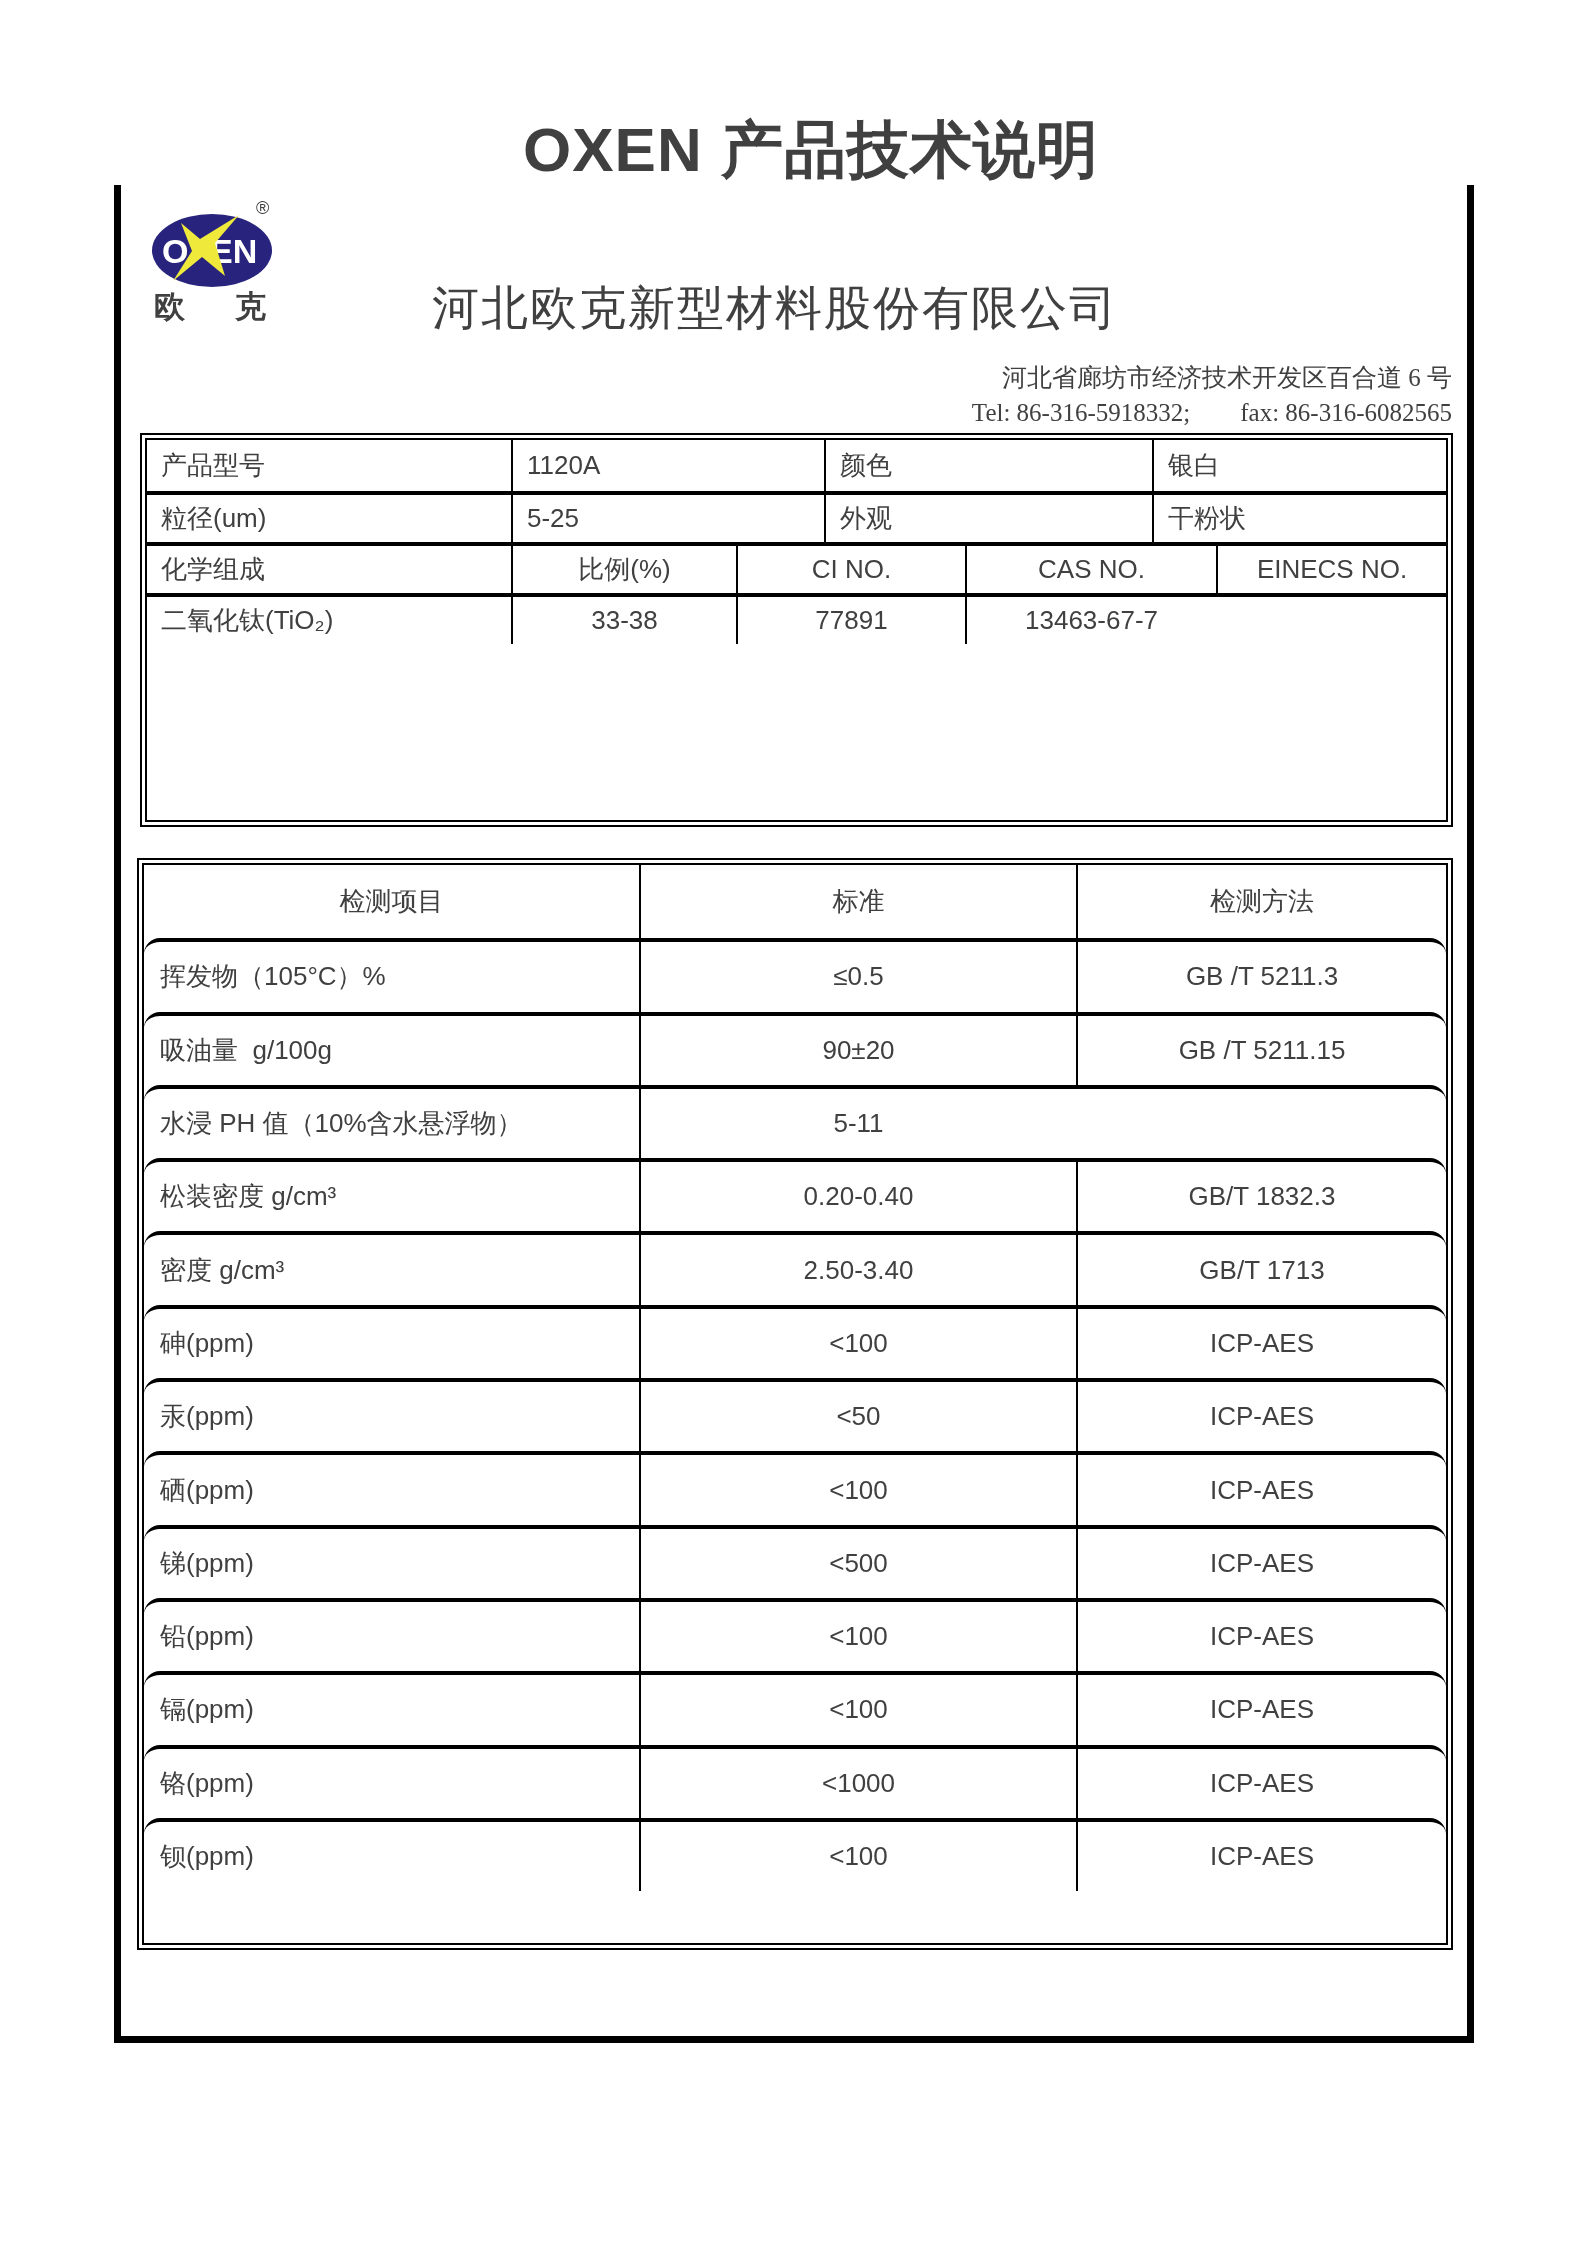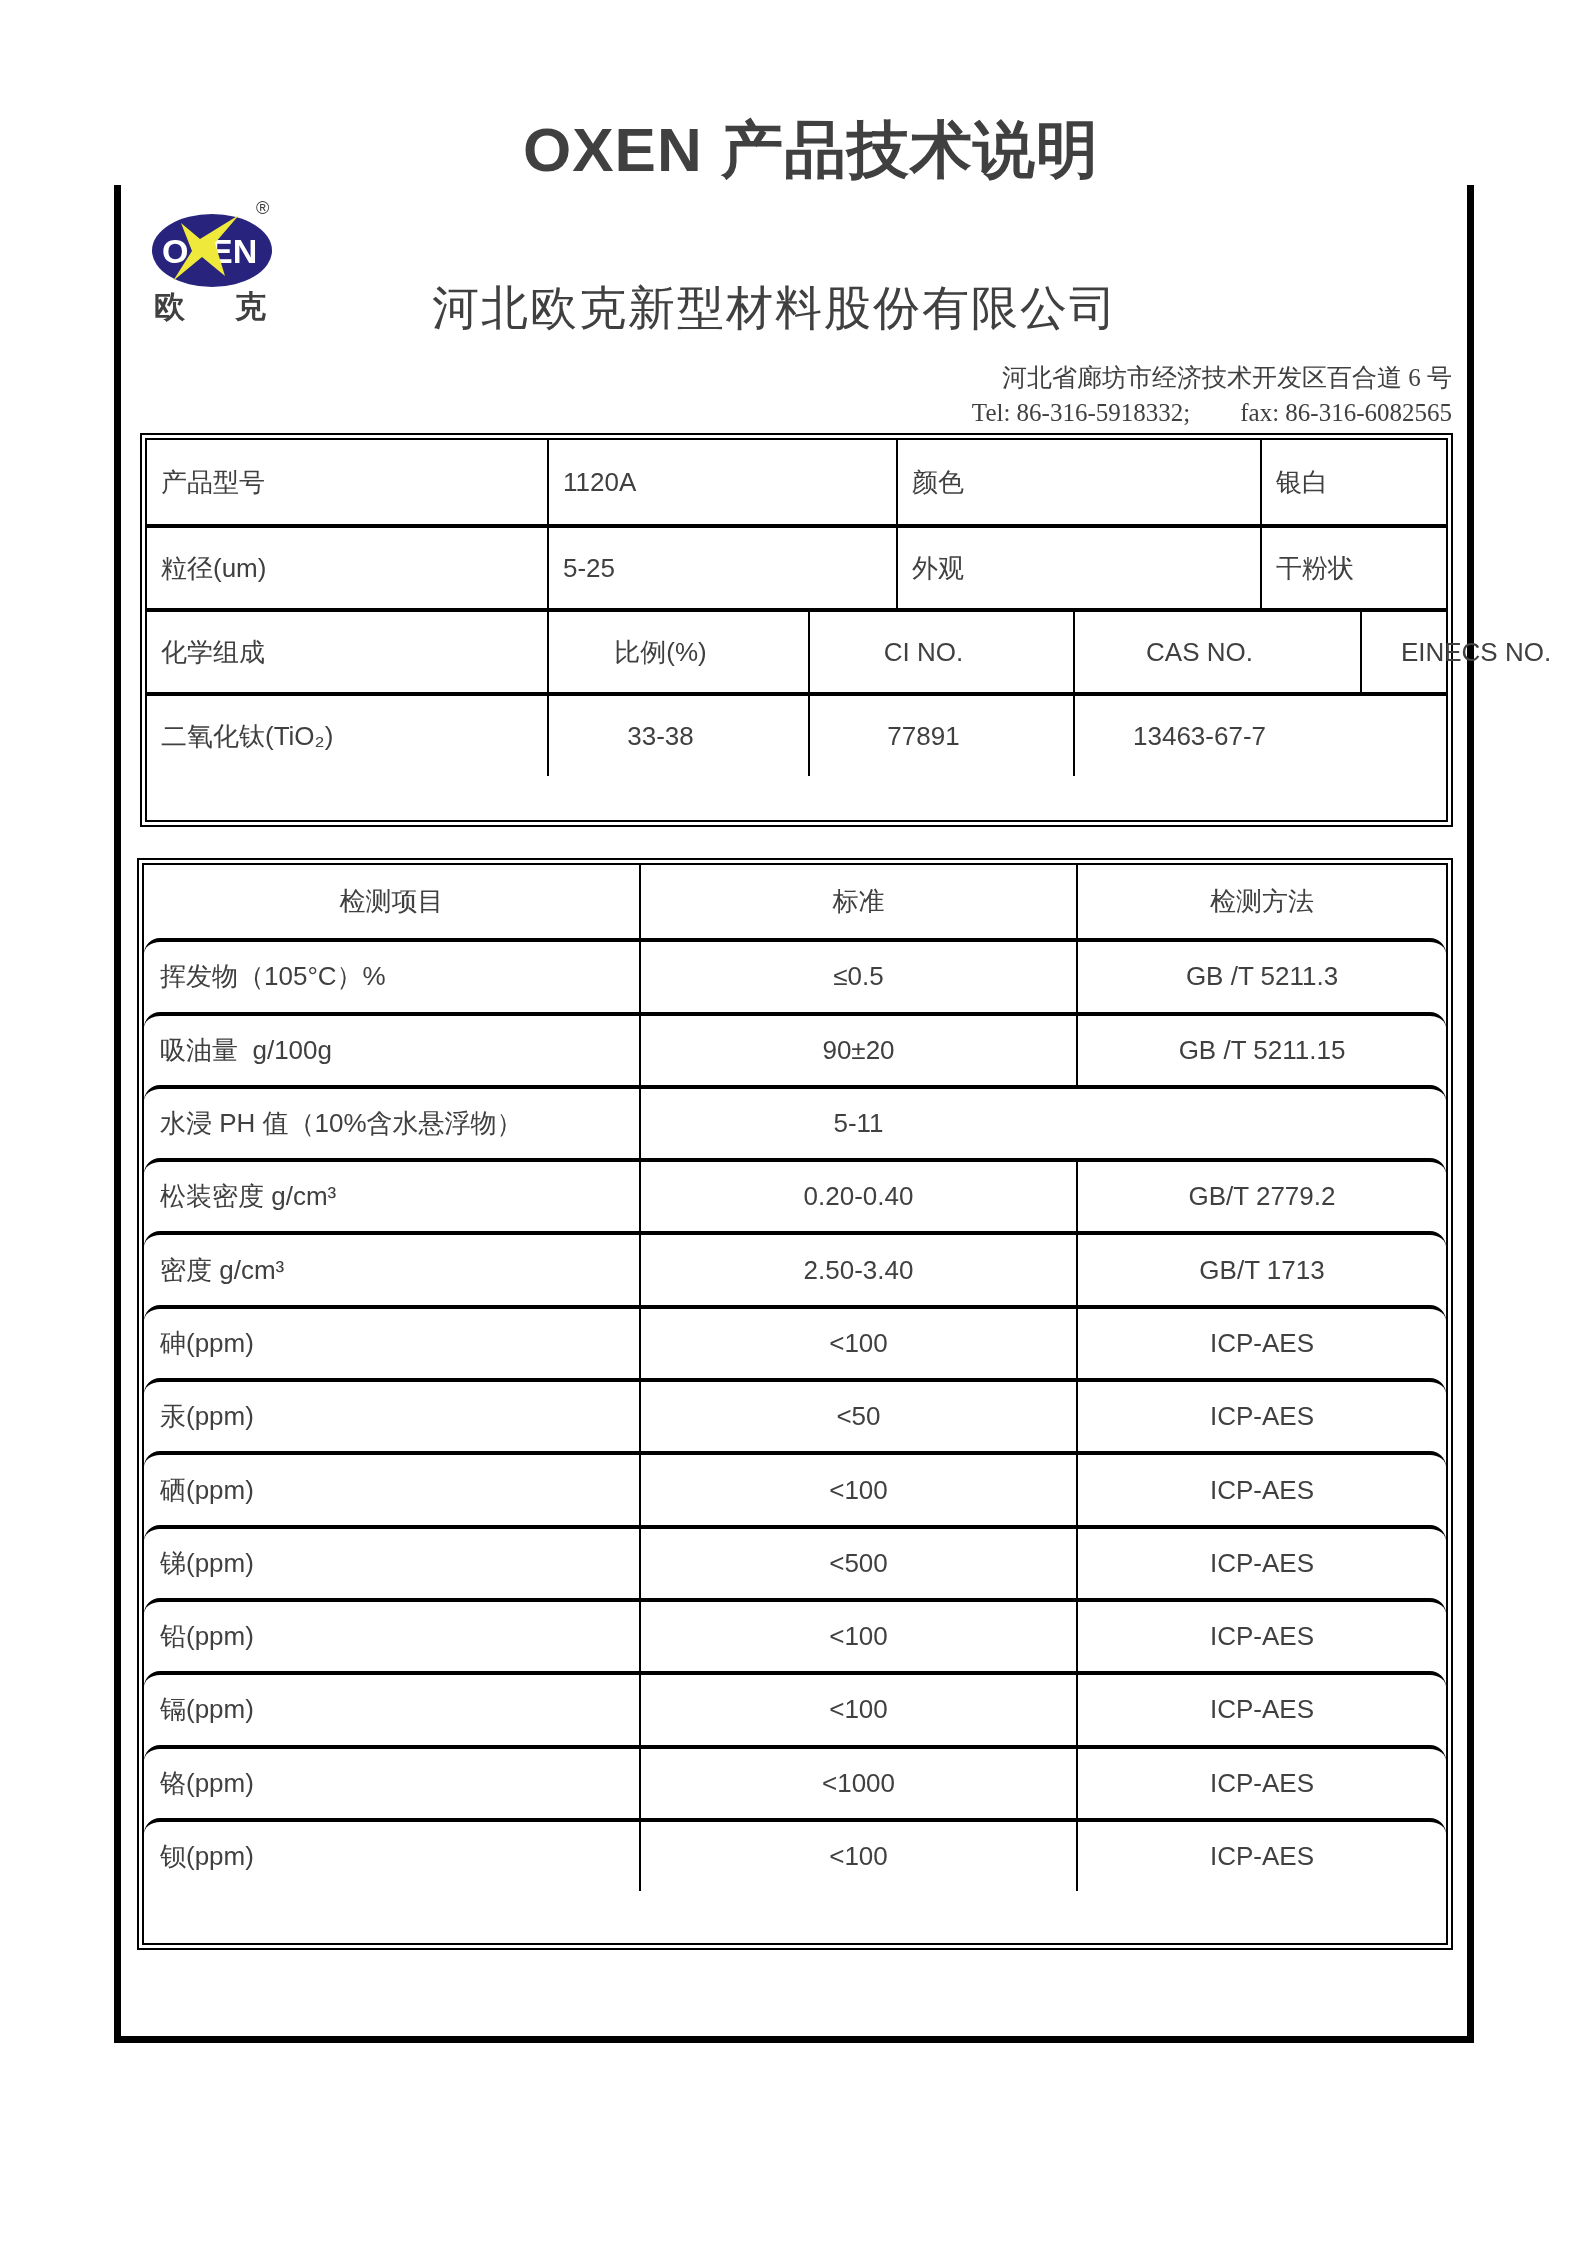--- a/index.html
+++ b/index.html
@@ -35,21 +35,21 @@
   .tbl{position:absolute;border:7px double #000;box-sizing:border-box;background:#fff;}
   .tbl .row{display:grid;box-sizing:border-box;}
   .tbl .row + .row{border-top:4px solid #000;}
   .cell{display:flex;align-items:center;box-sizing:border-box;font-size:26px;white-space:pre;overflow:hidden;}
   .cell + .cell{border-left:2px solid #000;}
   .cell.left{justify-content:flex-start;padding-left:14px;}
   .cell.center{justify-content:center;}
 
   
   .t1{left:140px;top:433px;width:1313px;height:394px;}
-  .t1 .row{height:84px;gap:36px;}
+  .t1 .row{height:51px;}
   .t1 .row.prod{grid-template-columns:364px 313px 328px 294px;}
   .t1 .row.chem{grid-template-columns:364px 225px 229px 251px 230px;}
 
   
   .t2{left:137px;top:858px;width:1316px;height:1092px;}
   .t2 .row{height:73.3px;grid-template-columns:495px 437px 370px;border-radius:16px;}
   .t2 .cell.left{padding-left:16px;}
 </style>
 </head>
 <body>
@@ -124,21 +124,21 @@
       <div class="cell center">90±20</div>
       <div class="cell center">GB /T 5211.15</div>
     </div>
     <div class="row">
       <div class="cell left">水浸 PH 值（10%含水悬浮物）</div>
       <div class="cell center">5-11</div>
     </div>
     <div class="row">
       <div class="cell left">松装密度 g/cm³</div>
       <div class="cell center">0.20-0.40</div>
-      <div class="cell center">GB/T 2779.2</div>
+      <div class="cell center">GB/T 1832.3</div>
     </div>
     <div class="row">
       <div class="cell left">密度 g/cm³</div>
       <div class="cell center">2.50-3.40</div>
       <div class="cell center">GB/T 1713</div>
     </div>
     <div class="row">
       <div class="cell left">砷(ppm)</div>
       <div class="cell center">&lt;100</div>
       <div class="cell center">ICP-AES</div>

